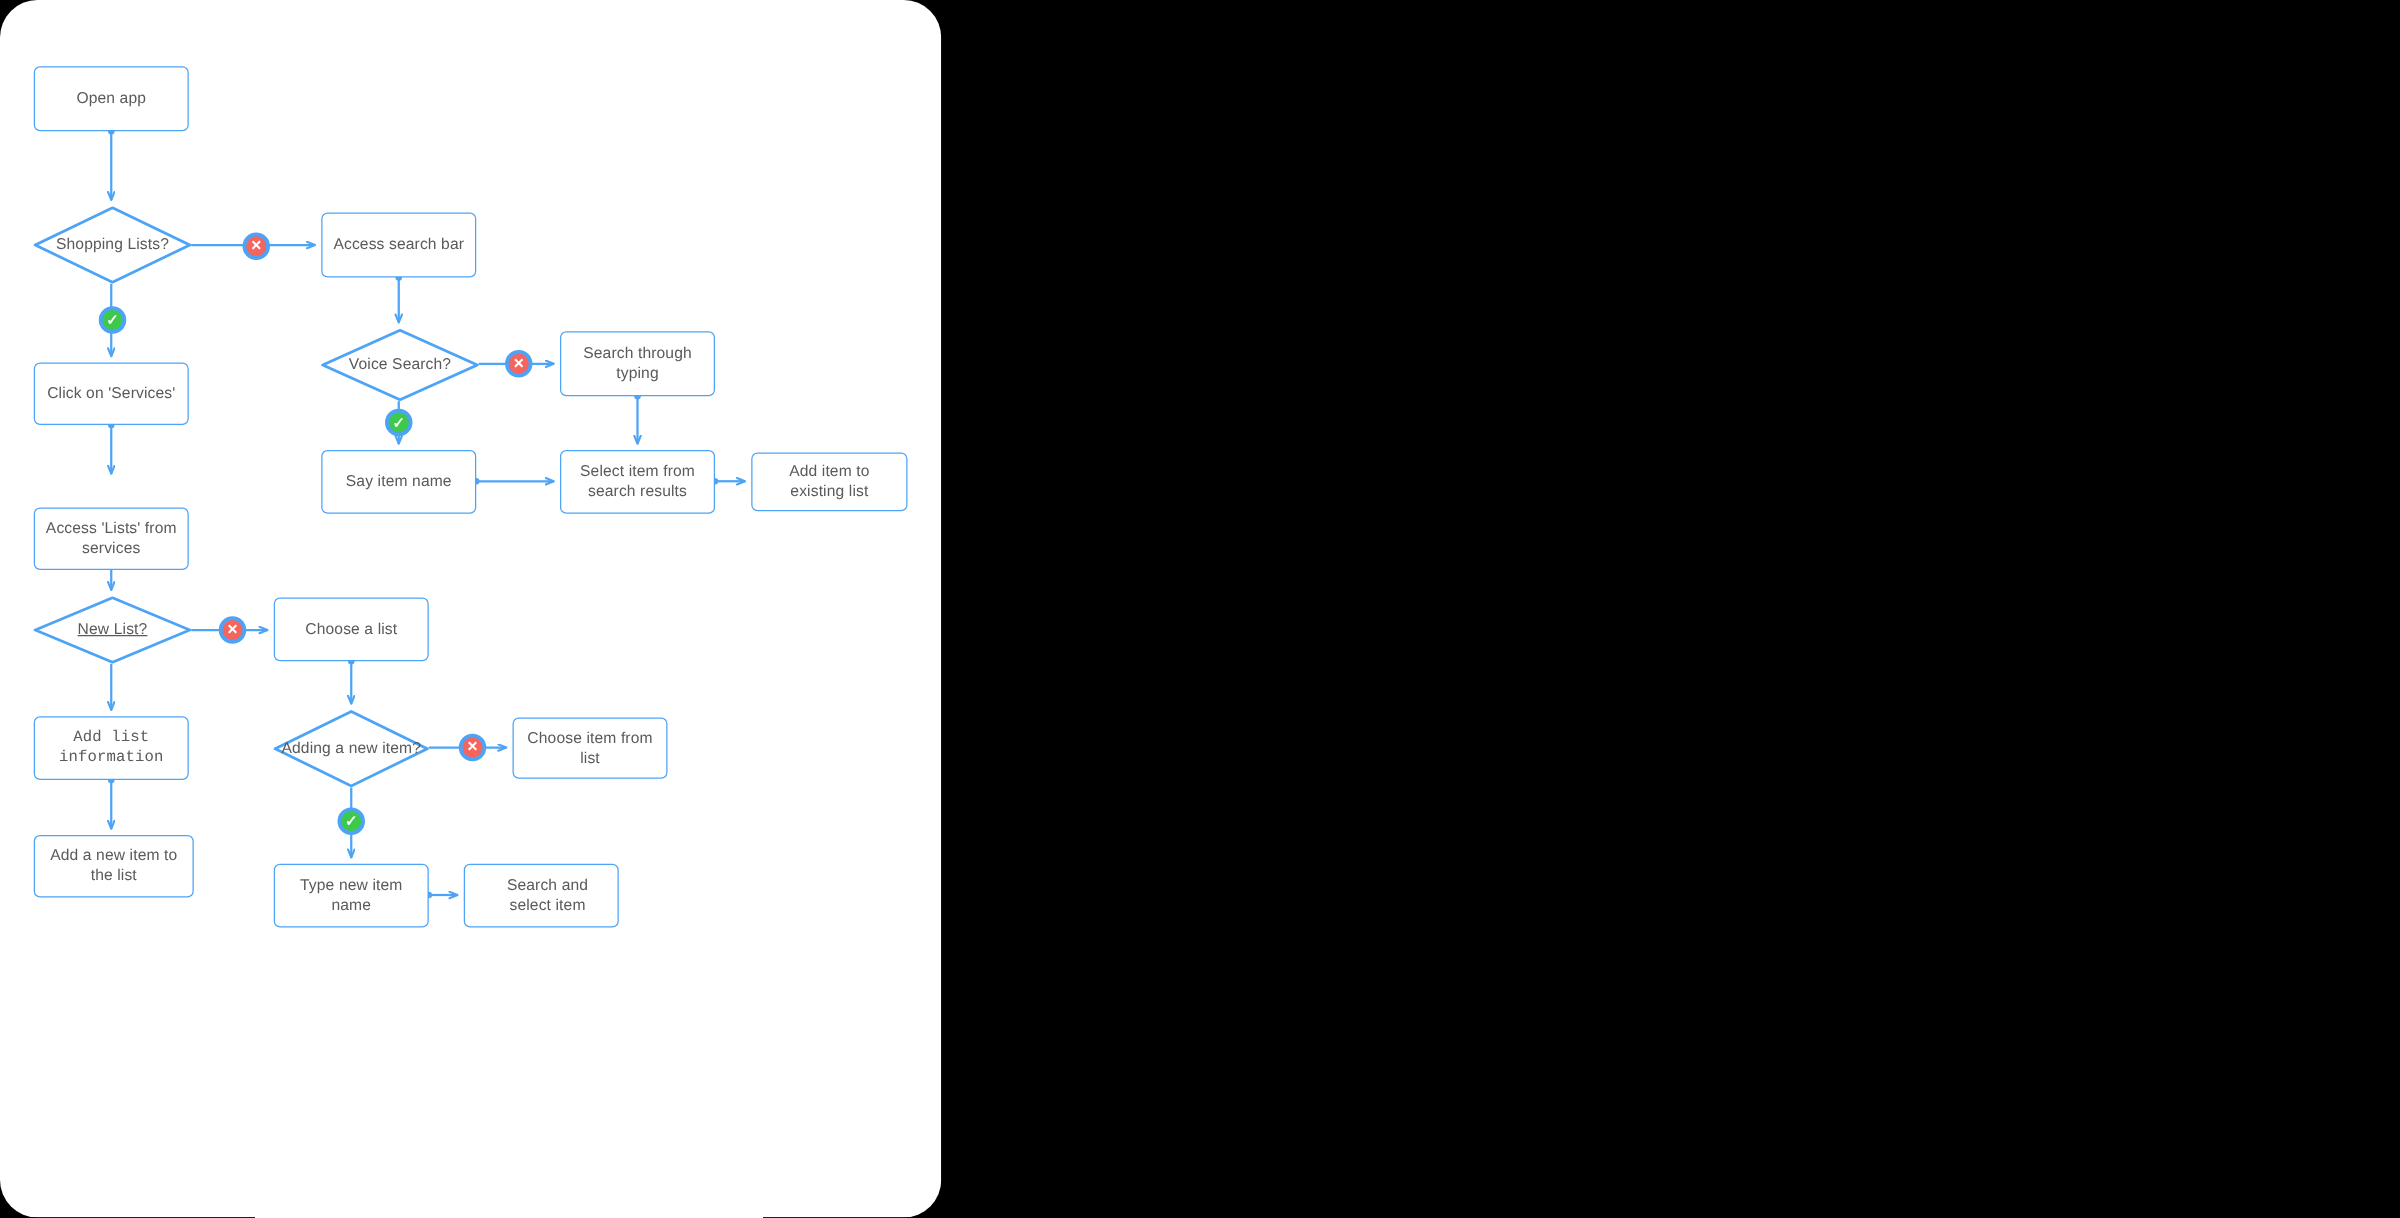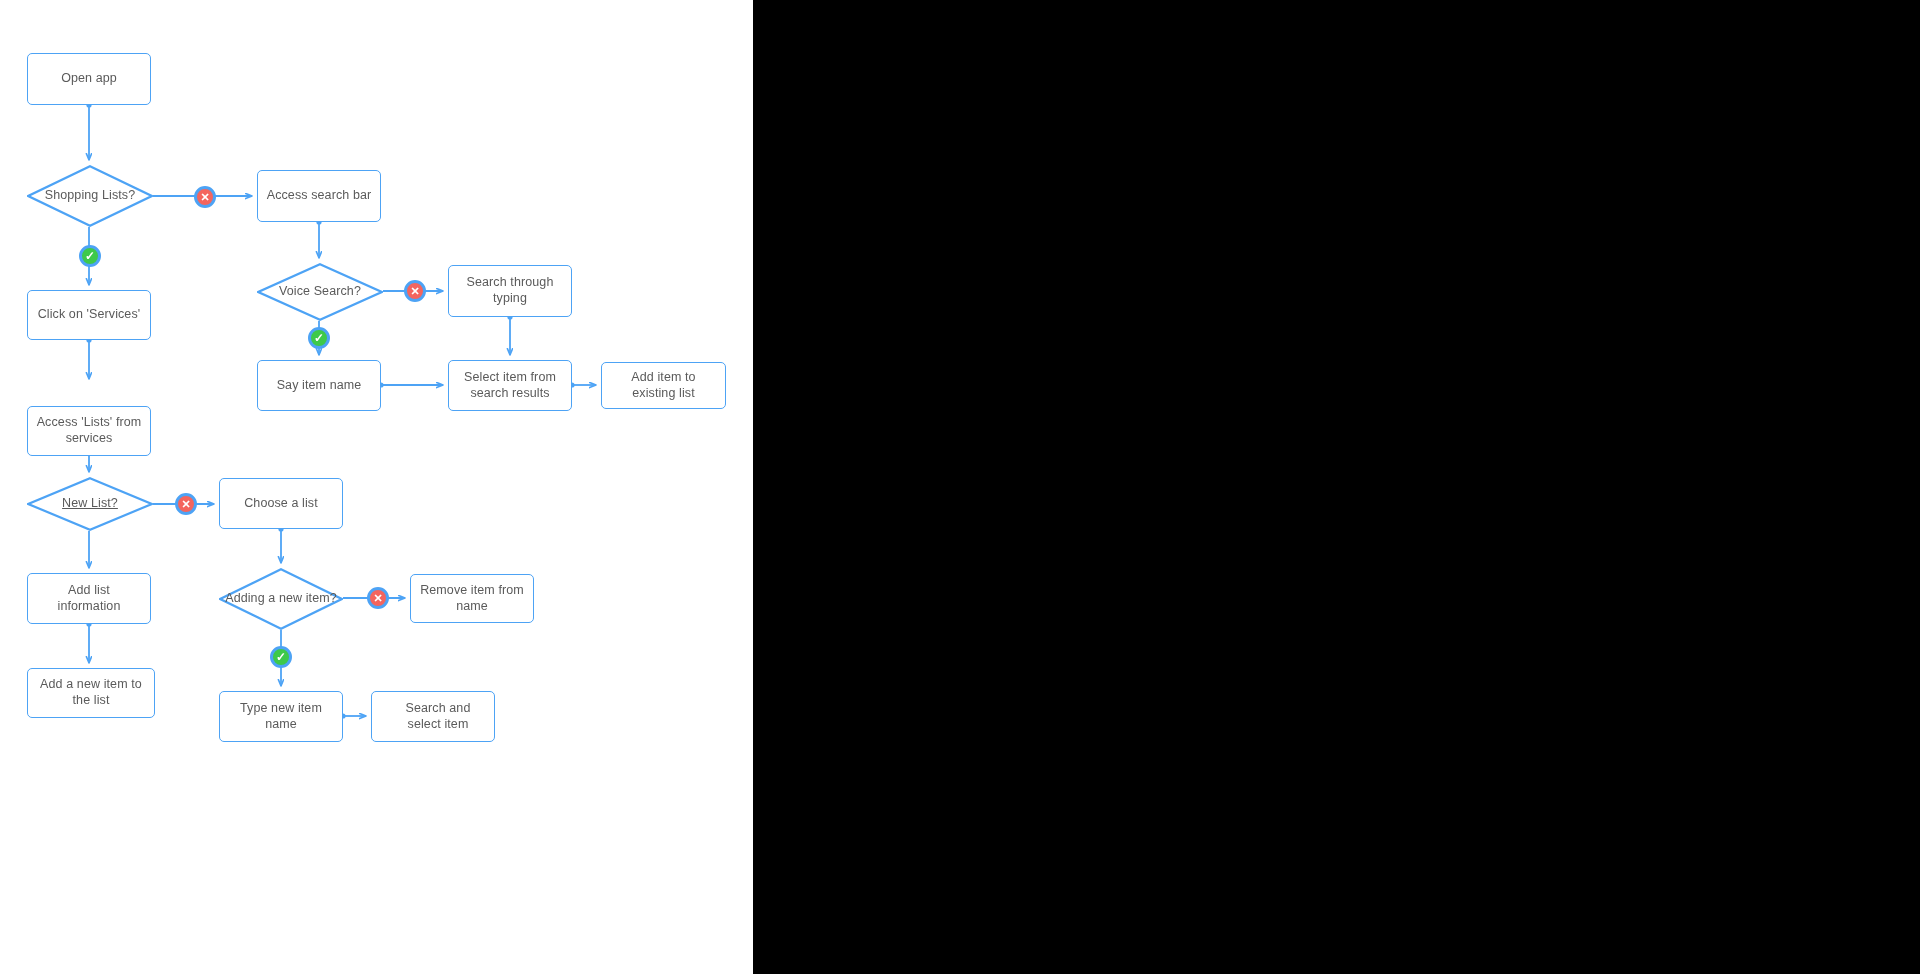--- a/index.html
+++ b/index.html
@@ -16,20 +16,21 @@
     font-family: "Liberation Sans", sans-serif;
   }
   #canvas {
     position: absolute;
     left: 0;
     top: 0;
     width: 753px;
     height: 974px;
     background: #ffffff;
     overflow: hidden;
+    border-radius: 30px;
   }
   #dark-pane {
     position: absolute;
     left: 753px;
     top: 0;
     width: 1167px;
     height: 974px;
     background: #000000;
   }
   svg.wires {
@@ -208,33 +209,33 @@
       <svg viewBox="0 0 126 54" preserveAspectRatio="none">
         <polygon points="63,1.2 124.8,27 63,52.8 1.2,27" fill="#ffffff" stroke="#4da3f5" stroke-width="2.2"></polygon>
       </svg>
       <span class="dlabel">New List?</span>
     </div>
 
     <div class="node box" style="left:219px;top:478px;width:124px;height:51px;">
       <span>Choose a list</span>
     </div>
 
-    <div class="node box" style="left:27px;top:573px;width:124px;height:51px;">
+    <div class="node box" style="left:27px;top:573px;width:124px;height:51px;font-family:Liberation Mono, monospace;">
       <span>Add list information</span>
     </div>
 
     <div class="node diamond" style="left:219px;top:568px;width:124px;height:62px;">
       <svg viewBox="0 0 124 62" preserveAspectRatio="none">
         <polygon points="62,1.2 122.8,31 62,60.8 1.2,31" fill="#ffffff" stroke="#4da3f5" stroke-width="2.2"></polygon>
       </svg>
       <span class="dlabel">Adding a new item?</span>
     </div>
 
     <div class="node box" style="left:410px;top:574px;width:124px;height:49px;">
-      <span>Remove item from name</span>
+      <span>Choose item from list</span>
     </div>
 
     <div class="node box" style="left:27px;top:668px;width:128px;height:50px;">
       <span>Add a new item to the list</span>
     </div>
 
     <div class="node box" style="left:219px;top:691px;width:124px;height:51px;">
       <span>Type new item name</span>
     </div>
 

